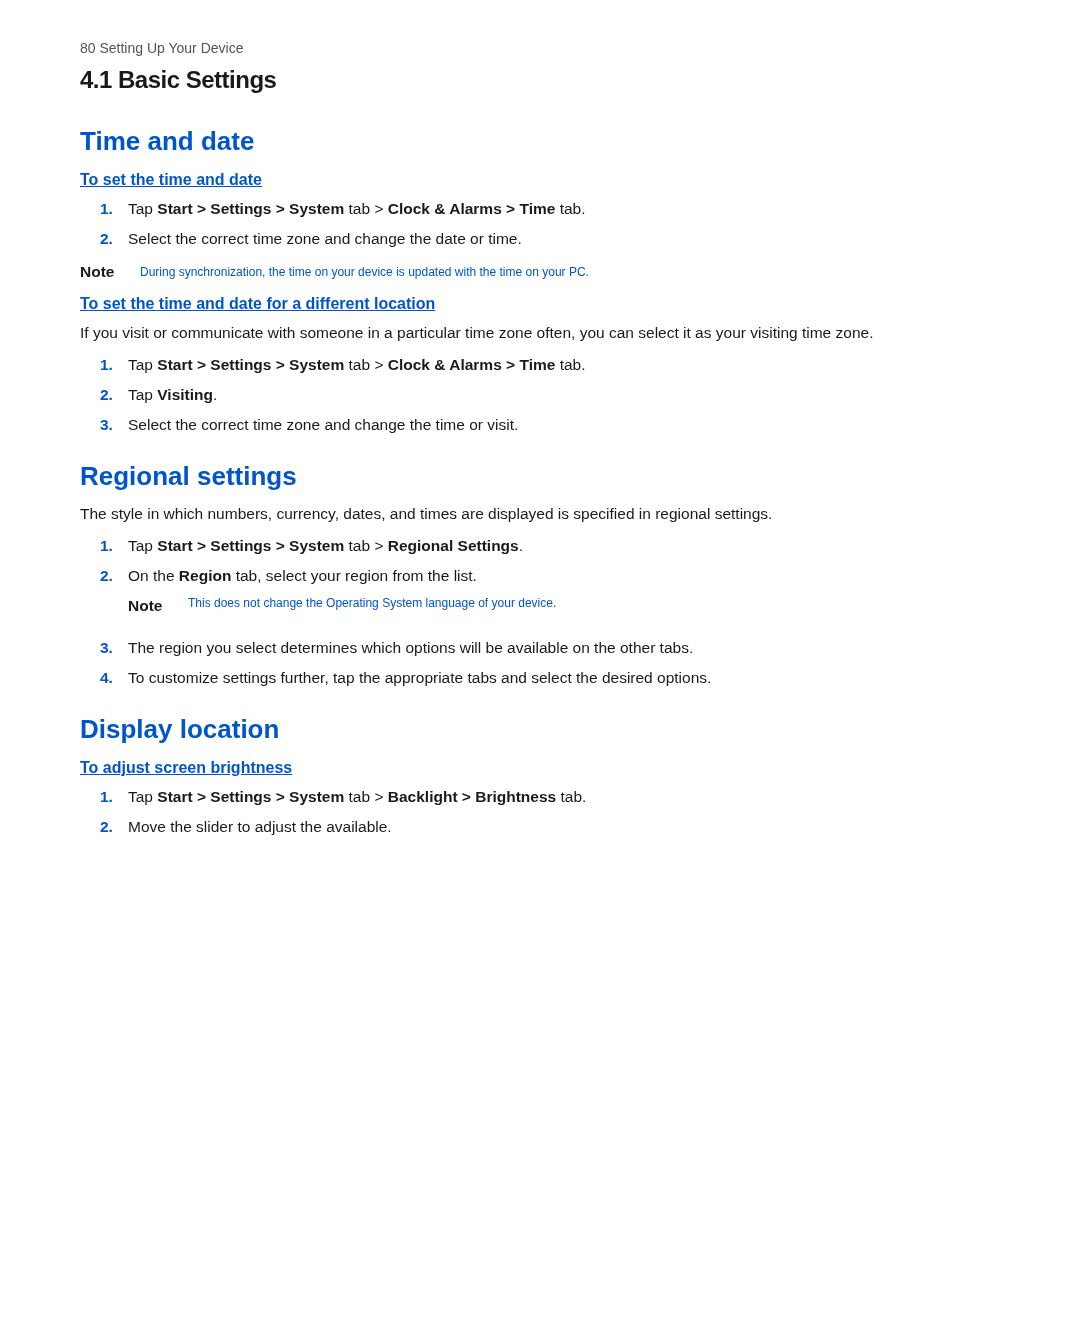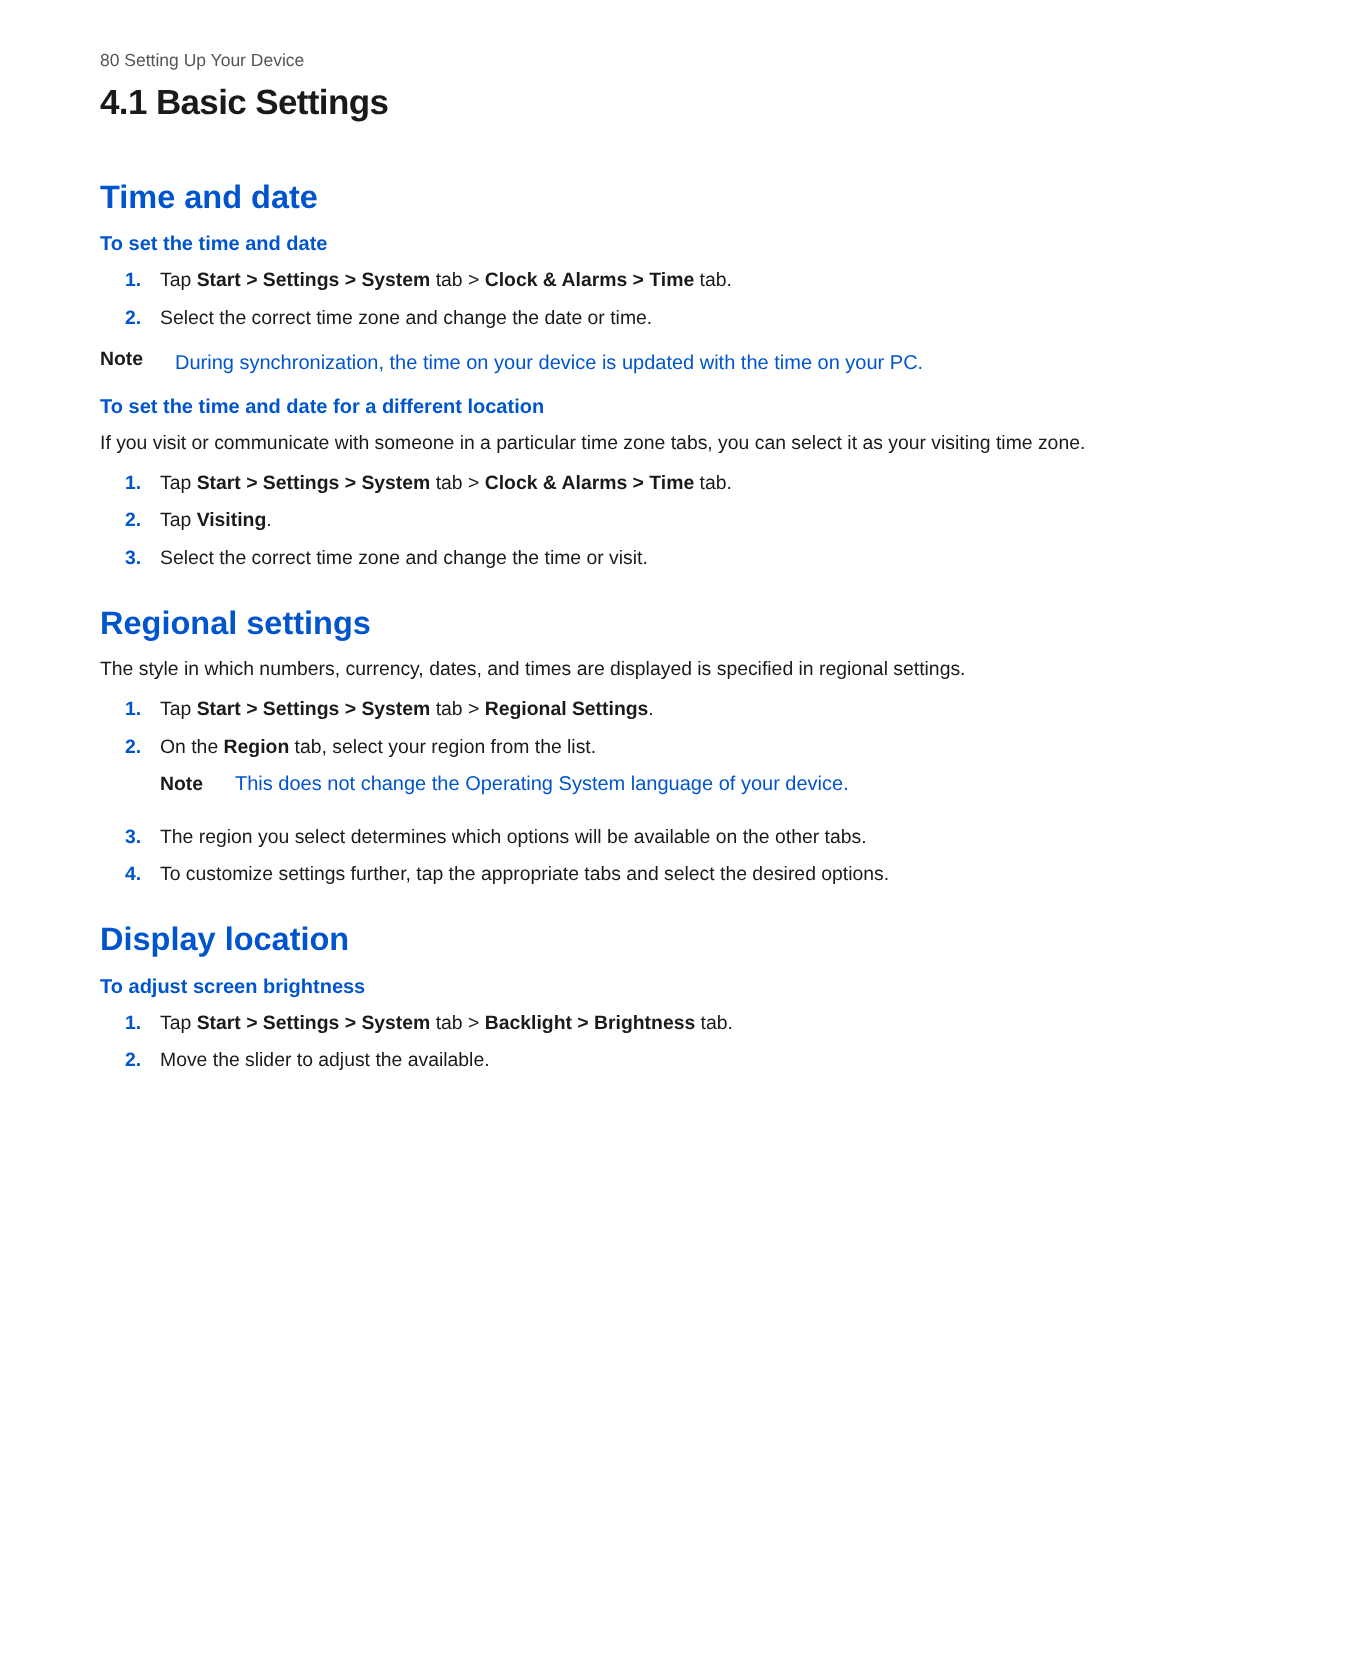--- a/index.html
+++ b/index.html
@@ -18,41 +18,42 @@
       padding: 40px 80px 60px 80px;
     }
 
     .page-number-line {
       font-size: 14px;
       color: #555;
       margin-bottom: 10px;
     }
 
     .chapter-title {
-      font-size: 28px;
+      font-size: 24px;
       font-weight: 900;
       color: #1a1a1a;
-      margin-bottom: 44px;
+      margin-bottom: 32px;
       letter-spacing: -0.5px;
     }
 
     .section-title {
       font-size: 26px;
       font-weight: 700;
       color: #0055cc;
       margin-bottom: 10px;
       margin-top: 8px;
     }
 
     .subsection-title {
       font-size: 16px;
       font-weight: 700;
       color: #0055cc;
       margin-bottom: 8px;
       margin-top: 14px;
+      text-decoration: underline;
     }
 
     .body-text {
       font-size: 15.5px;
       color: #1a1a1a;
       line-height: 1.55;
       margin-bottom: 8px;
     }
 
     .ordered-list {
@@ -93,21 +94,21 @@
 
     .note-label {
       font-weight: 700;
       color: #1a1a1a;
       min-width: 60px;
       font-size: 15.5px;
       flex-shrink: 0;
     }
 
     .note-text {
-      font-size: 16px;
+      font-size: 12px;
       color: #0055cc;
       line-height: 1.5;
       flex: 1;
     }
 
     .section-block {
       margin-bottom: 24px;
     }
 
     .subsection-block {
@@ -141,21 +142,21 @@
     </ol>
 
     <div class="note-block">
       <span class="note-label">Note</span>
       <span class="note-text">During synchronization, the time on your device is updated with the time on your PC.</span>
     </div>
   </div>
 
   <div class="subsection-block">
     <div class="subsection-title">To set the time and date for a different location</div>
-    <div class="body-text">If you visit or communicate with someone in a particular time zone tabs, you can select it as your visiting time zone.</div>
+    <div class="body-text">If you visit or communicate with someone in a particular time zone often, you can select it as your visiting time zone.</div>
 
     <ol class="ordered-list">
       <li>
         <span class="list-number">1.</span>
         <span class="list-content">
           Tap <b>Start &gt; Settings &gt; System</b> tab &gt; <b>Clock &amp; Alarms &gt; Time</b> tab.
         </span>
       </li>
       <li>
         <span class="list-number">2.</span>

